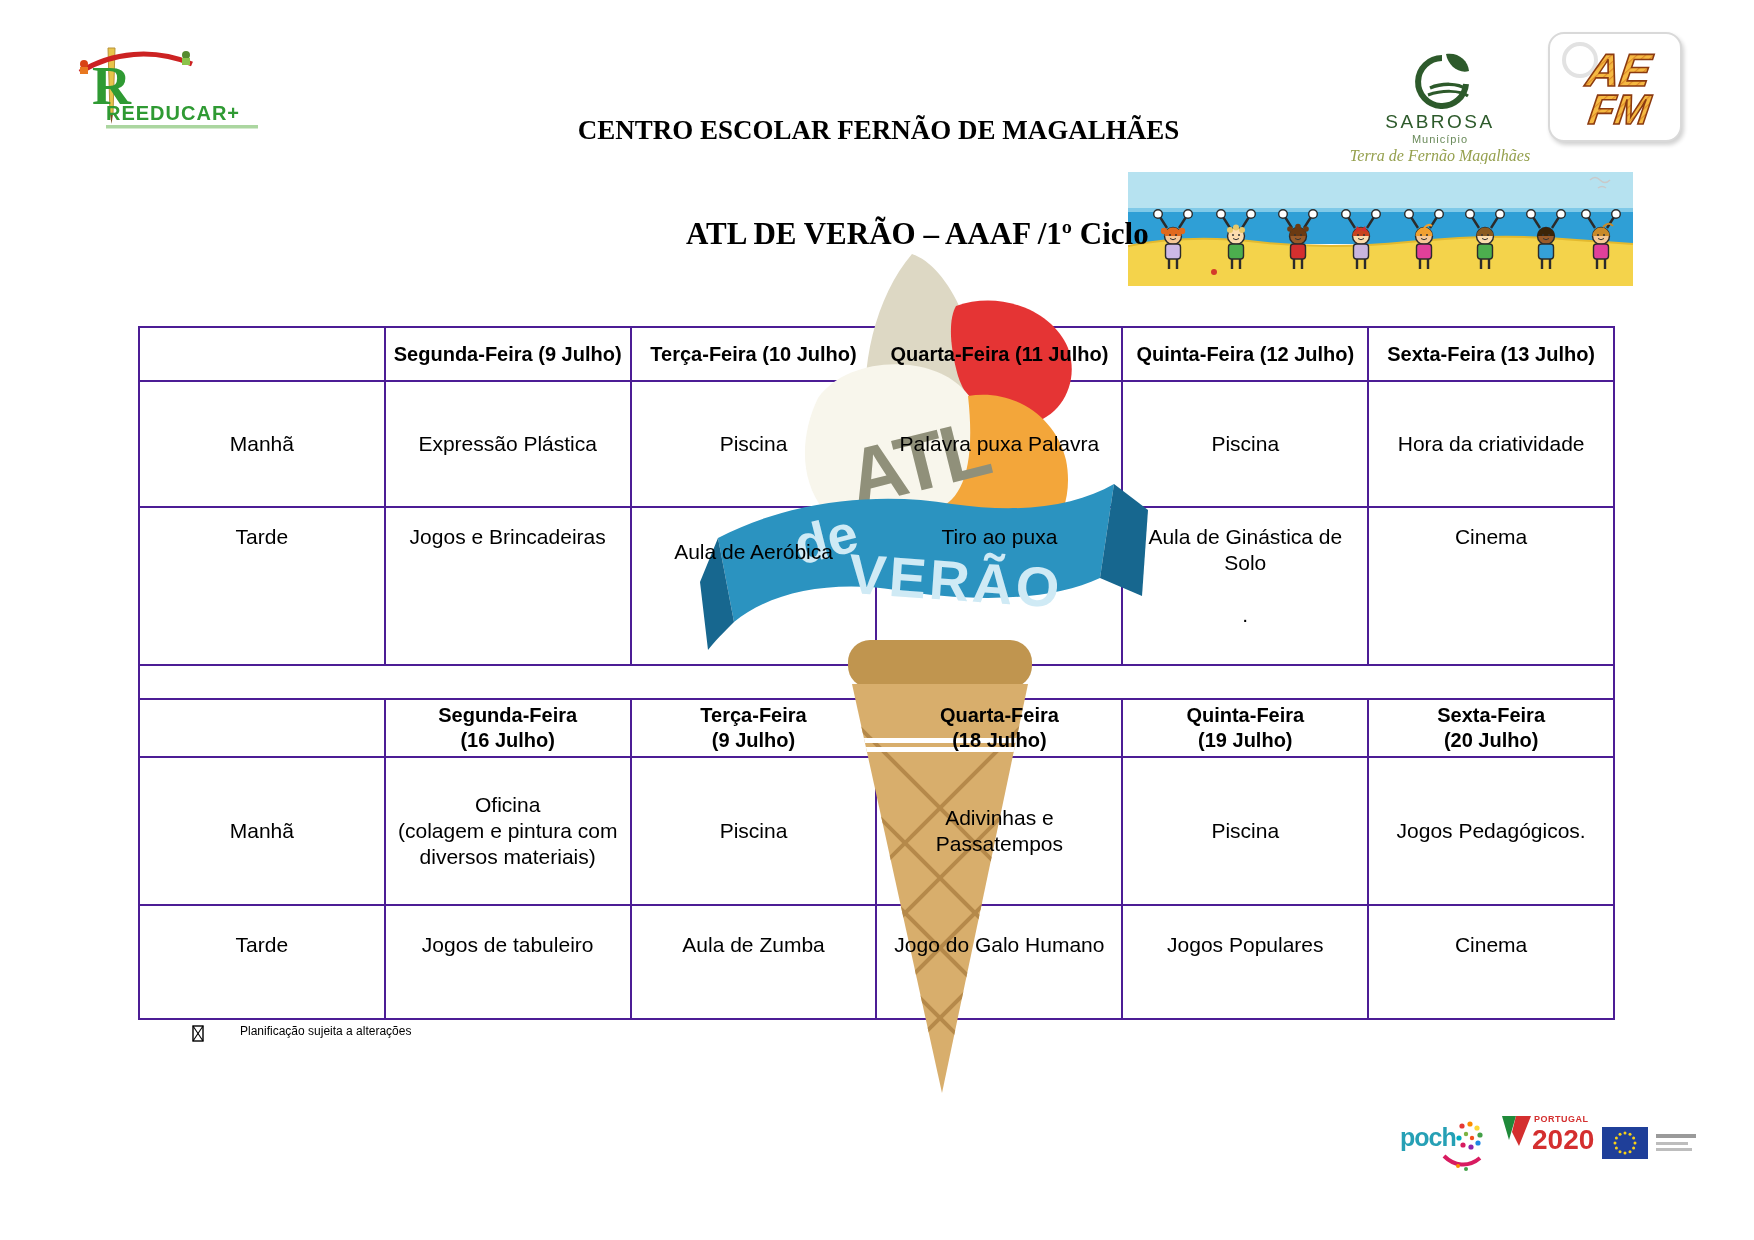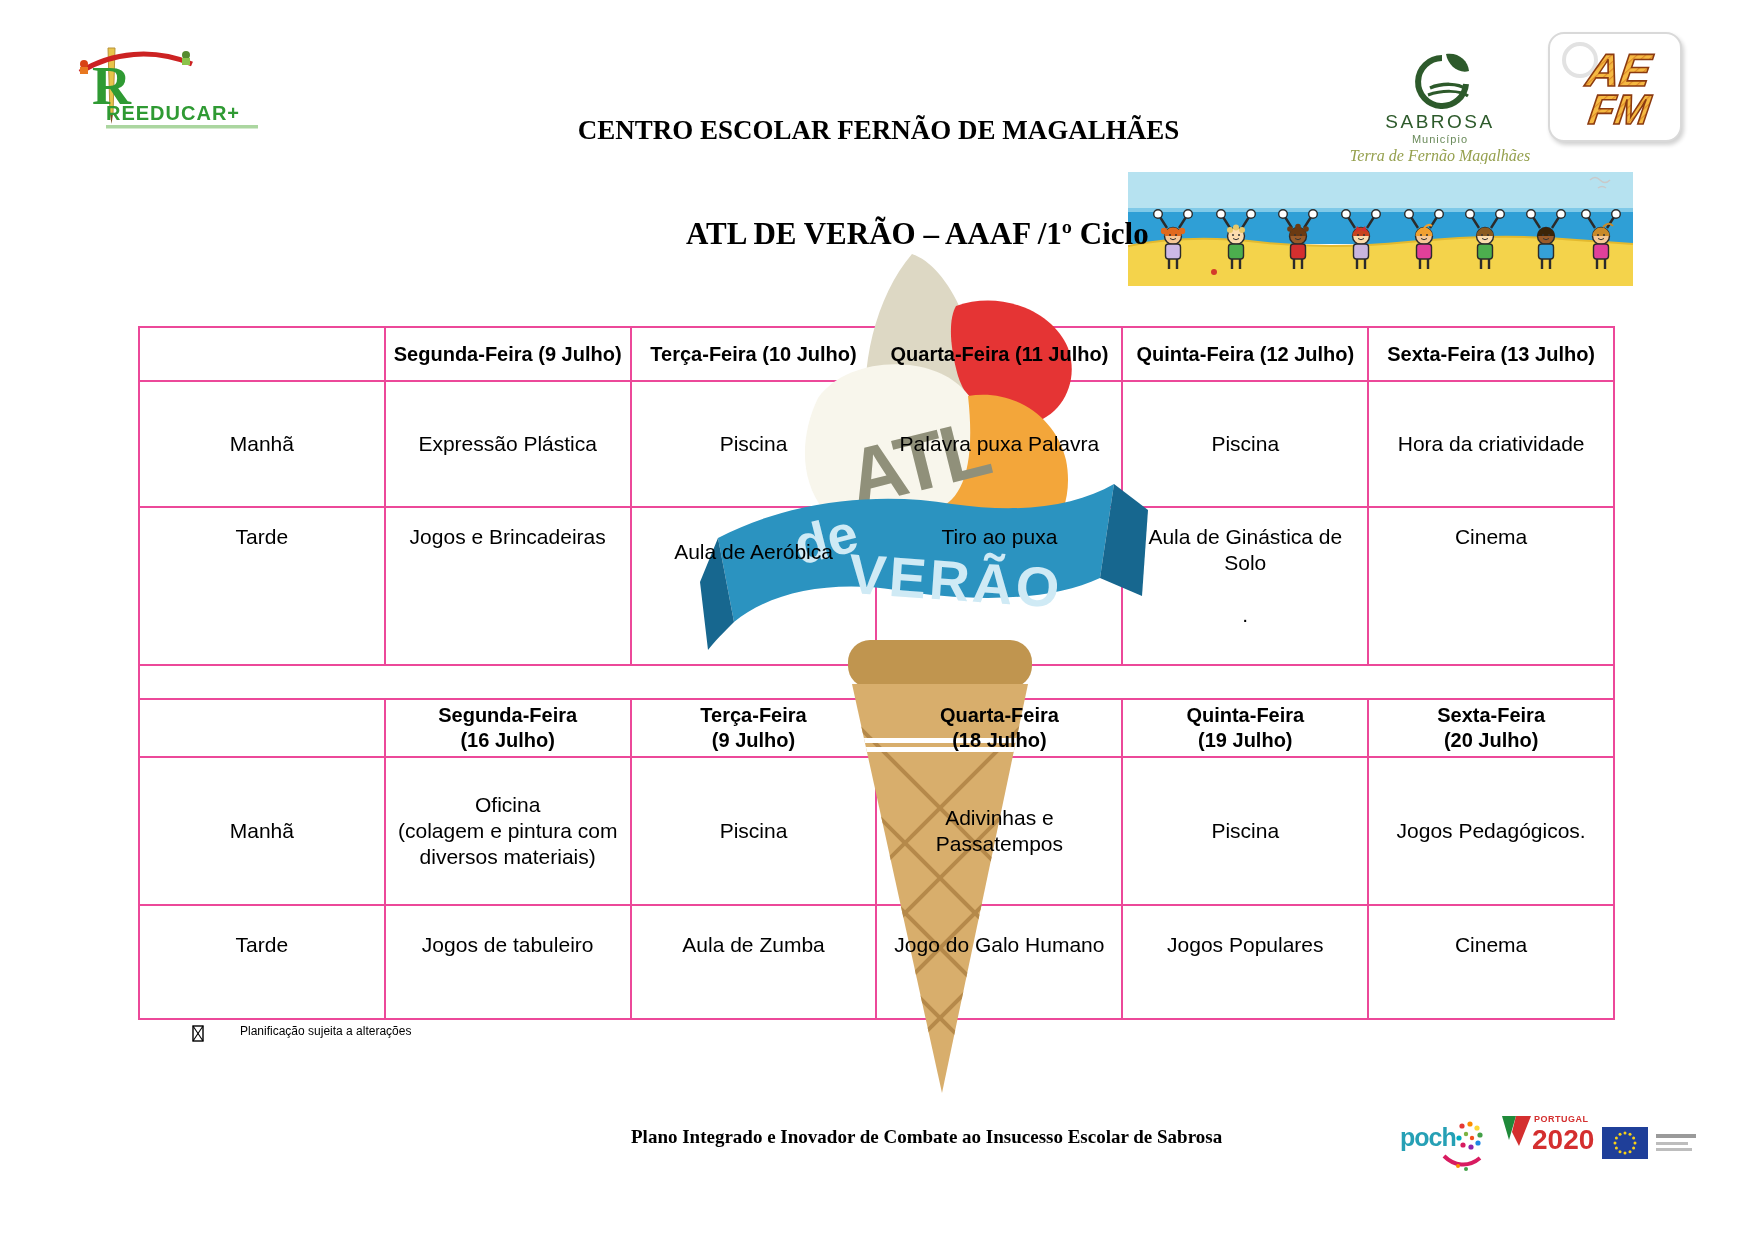--- a/index.html
+++ b/index.html
@@ -18,21 +18,21 @@
   .main-title{position:absolute;left:686px;top:216px;z-index:4;
     font-family:Liberation Serif, serif;font-weight:bold;font-size:31px;}
   .banner{position:absolute;left:1128px;top:172px;width:505px;height:114px;}
 
   
   .watermark{position:absolute;left:700px;top:248px;width:480px;height:860px;z-index:3;pointer-events:none;}
 
   
   .table-wrap{position:absolute;left:138px;top:326px;width:1477px;}
   table.sched{border-collapse:collapse;table-layout:fixed;width:1477px;}
-  table.sched td,table.sched th{border:2px solid #ec4899;padding:0 6px;text-align:center;
+  table.sched td,table.sched th{border:2px solid #4c1d95;padding:0 6px;text-align:center;
     font-size:21px;line-height:26px;font-weight:normal;overflow:hidden;}
   table.sched th{font-size:20px;line-height:25px;font-weight:bold;vertical-align:middle;}
   .ct{position:relative;z-index:4;display:inline-block;white-space:pre-line;}
   tr.hdr1{height:54px;}
   tr.row-manha1{height:126px;} tr.row-manha1 td{vertical-align:middle;}
   tr.row-tarde1{height:158px;} tr.row-tarde1 td{vertical-align:top;padding-top:16px;}
   tr.spacer{height:34px;}
   tr.hdr2{height:58px;}
   tr.row-manha2{height:148px;} tr.row-manha2 td{vertical-align:middle;}
   tr.row-tarde2{height:114px;} tr.row-tarde2 td{vertical-align:top;padding-top:26px;}
@@ -314,21 +314,20 @@
 
   <div class="footnote">
     <svg class="box-icon" width="12" height="17" viewBox="0 0 12 17">
       <rect x="1" y="1" width="10" height="15" fill="#fff" stroke="#000" stroke-width="1.4"></rect>
       <line x1="1" y1="1" x2="11" y2="16" stroke="#000" stroke-width="1.1"></line>
       <line x1="11" y1="1" x2="1" y2="16" stroke="#000" stroke-width="1.1"></line>
     </svg>
     <span>Planificação sujeita a alterações</span>
   </div>
 
-  <div class="footer-text">Plano Integrado e Inovador de Combate ao Insucesso Escolar de Sabrosa</div>
 
   <div class="logo-poch">
     <svg width="90" height="62" viewBox="0 0 90 62">
       <text x="0" y="32" font-size="25" font-weight="bold" letter-spacing="-1" fill="#26a0b5">poch</text>
       <g>
         <circle cx="62" cy="12" r="2.6" fill="#e53935"></circle>
           <circle cx="70" cy="10" r="2.6" fill="#fb8c00"></circle>
         <circle cx="77" cy="14" r="2.6" fill="#fdd835"></circle>
           <circle cx="80" cy="21" r="2.6" fill="#43a047"></circle>
         <circle cx="78" cy="29" r="2.6" fill="#1e88e5"></circle>

